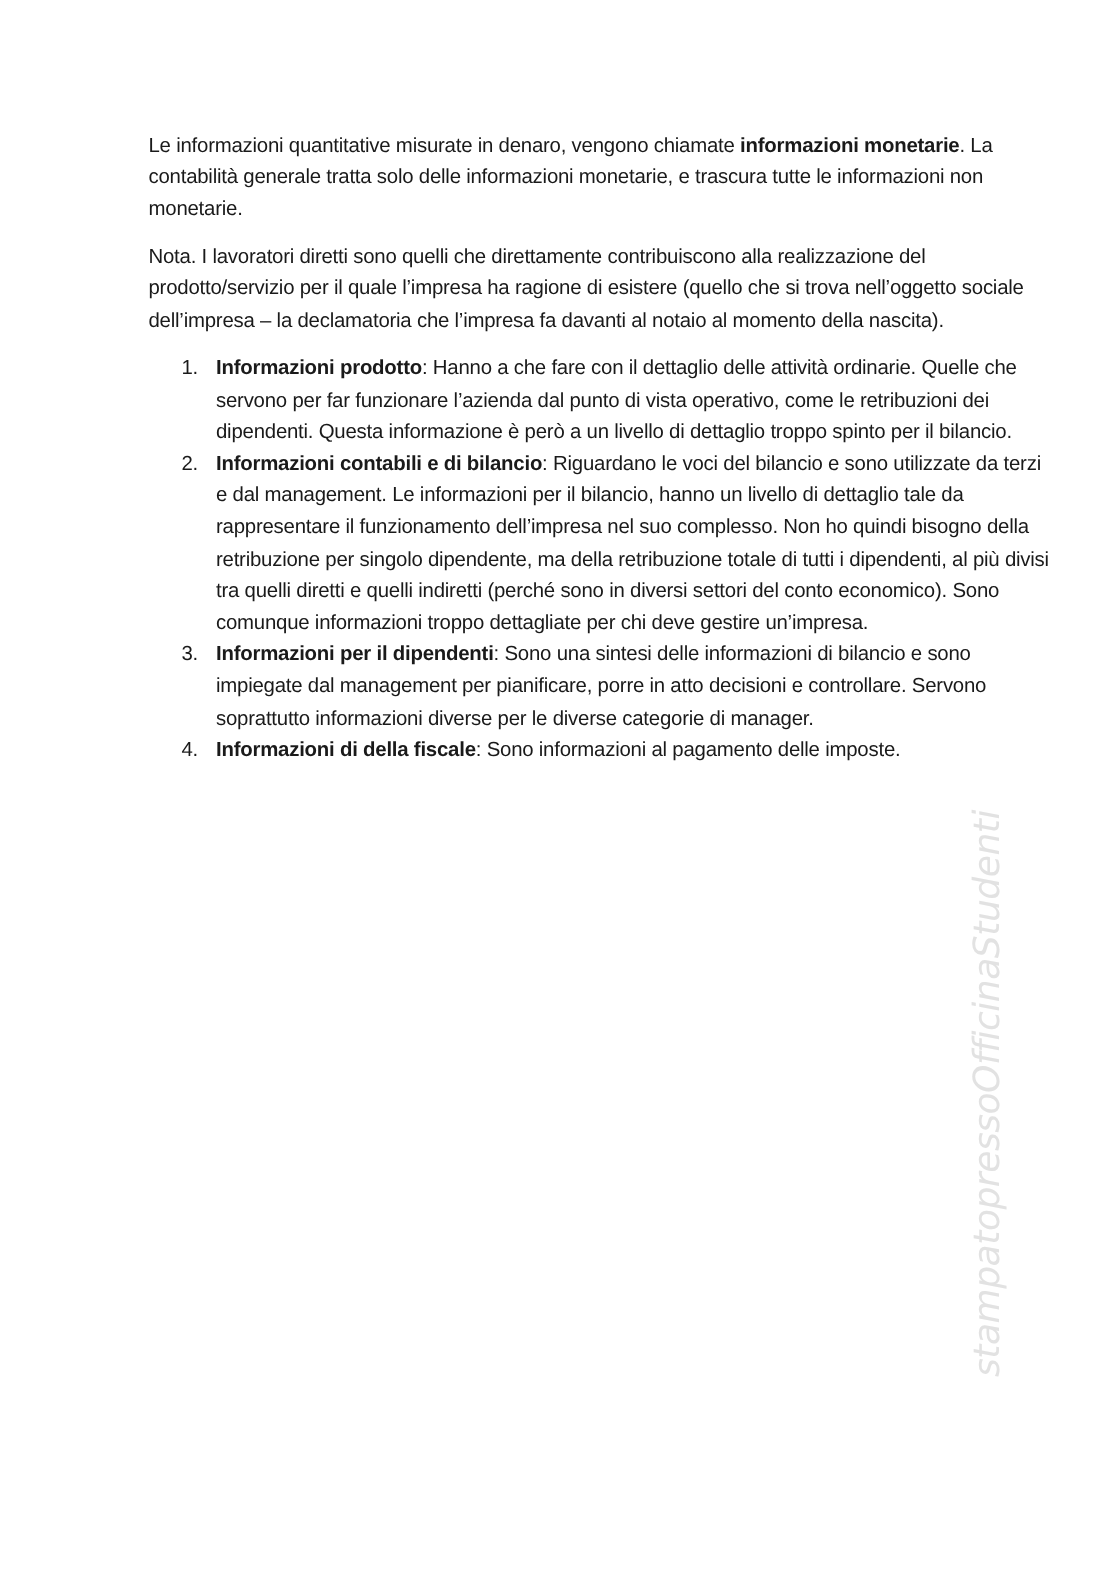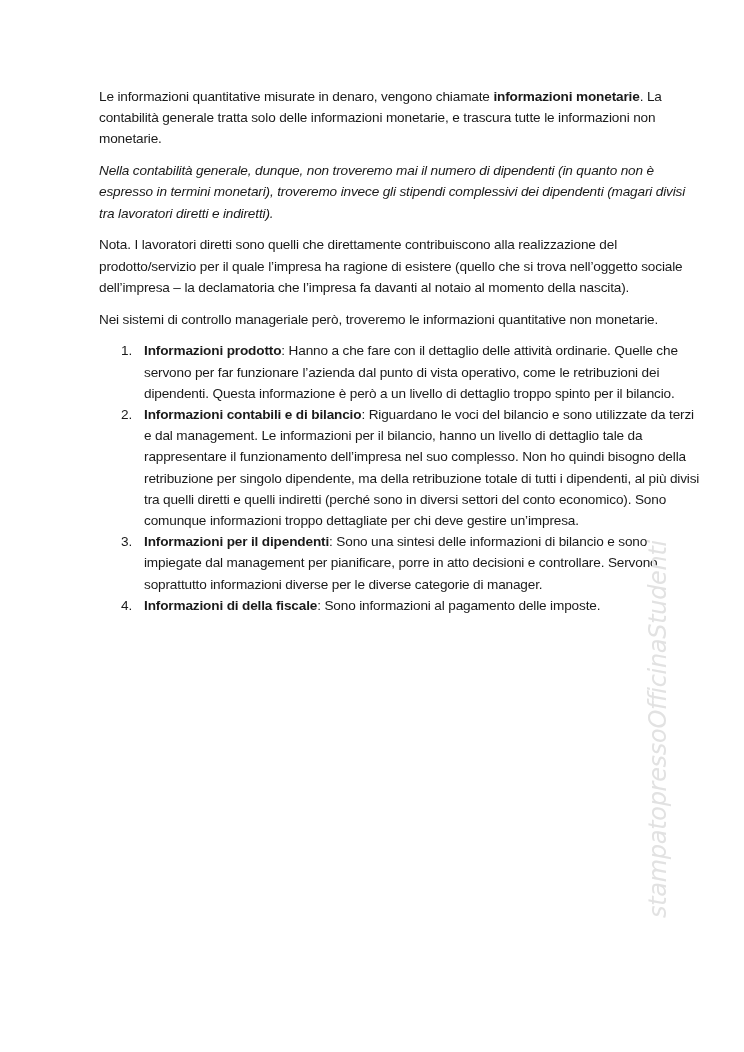--- a/index.html
+++ b/index.html
@@ -67,25 +67,23 @@
     }
   </style>
 </head>
 <body>
 
 <div class="page">
 
   <p><span>Le informazioni quantitative misurate in denaro, vengono chiamate </span><b>informazioni monetarie</b><span>. La contabilità generale tratta solo delle informazioni monetarie, e trascura tutte le informazioni non monetarie.</span></p>
 
 
-  <p class="italic">Nella contabilità generale, dunque, non troveremo mai il numero di dipendenti (in quanto non è espresso in termini monetari), troveremo invece gli stipendi complessivi dei dipendenti (magari divisi tra lavoratori diretti e indiretti).</p>
 
   <p><span class="nota-label">Nota</span><span>. I lavoratori diretti sono quelli che direttamente contribuiscono alla realizzazione del prodotto/servizio per il quale l’impresa ha ragione di esistere (quello che si trova nell’oggetto sociale dell’impresa – la declamatoria che l’impresa fa davanti al notaio al momento della nascita).</span></p>
 
-  <p>Nei sistemi di controllo manageriale però, troveremo le informazioni quantitative non monetarie.</p>
 
 
   <ol class="info-list">
     <li>
       <span class="num">1.</span><b>Informazioni prodotto</b><span>: Hanno a che fare con il dettaglio delle attività ordinarie. Quelle che servono per far funzionare l’azienda dal punto di vista operativo, come le retribuzioni dei dipendenti. Questa informazione è però a un livello di dettaglio troppo spinto per il bilancio.</span>
     </li>
     <li>
       <span class="num">2.</span><b>Informazioni contabili e di bilancio</b><span>: Riguardano le voci del bilancio e sono utilizzate da terzi e dal management. Le informazioni per il bilancio, hanno un livello di dettaglio tale da rappresentare il funzionamento dell’impresa nel suo complesso. Non ho quindi bisogno della retribuzione per singolo dipendente, ma della retribuzione totale di tutti i dipendenti, al più divisi tra quelli diretti e quelli indiretti (perché sono in diversi settori del conto economico). Sono comunque informazioni troppo dettagliate per chi deve gestire un’impresa.</span>
     </li>
     <li>

